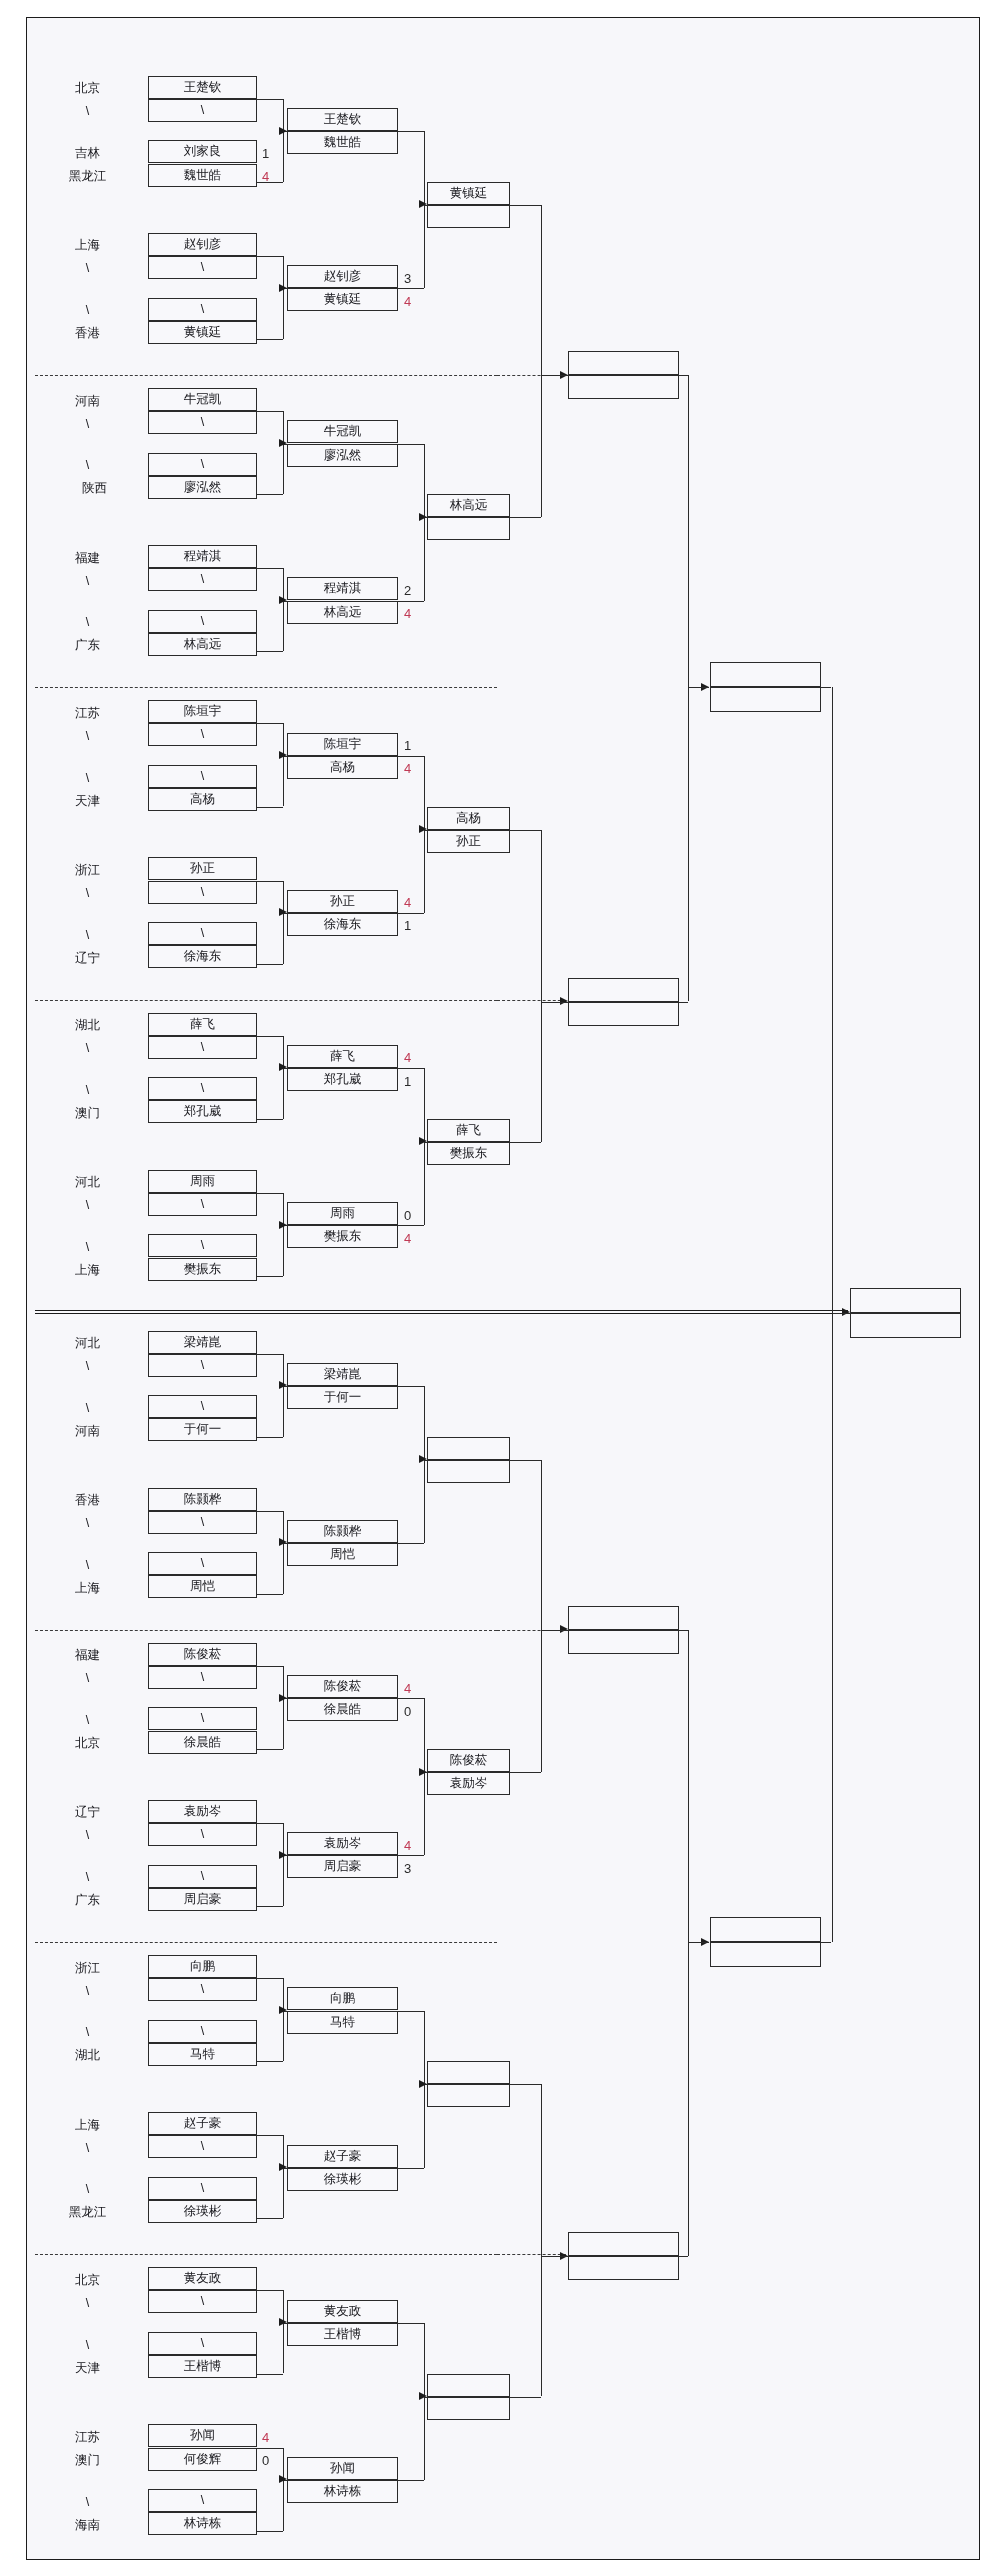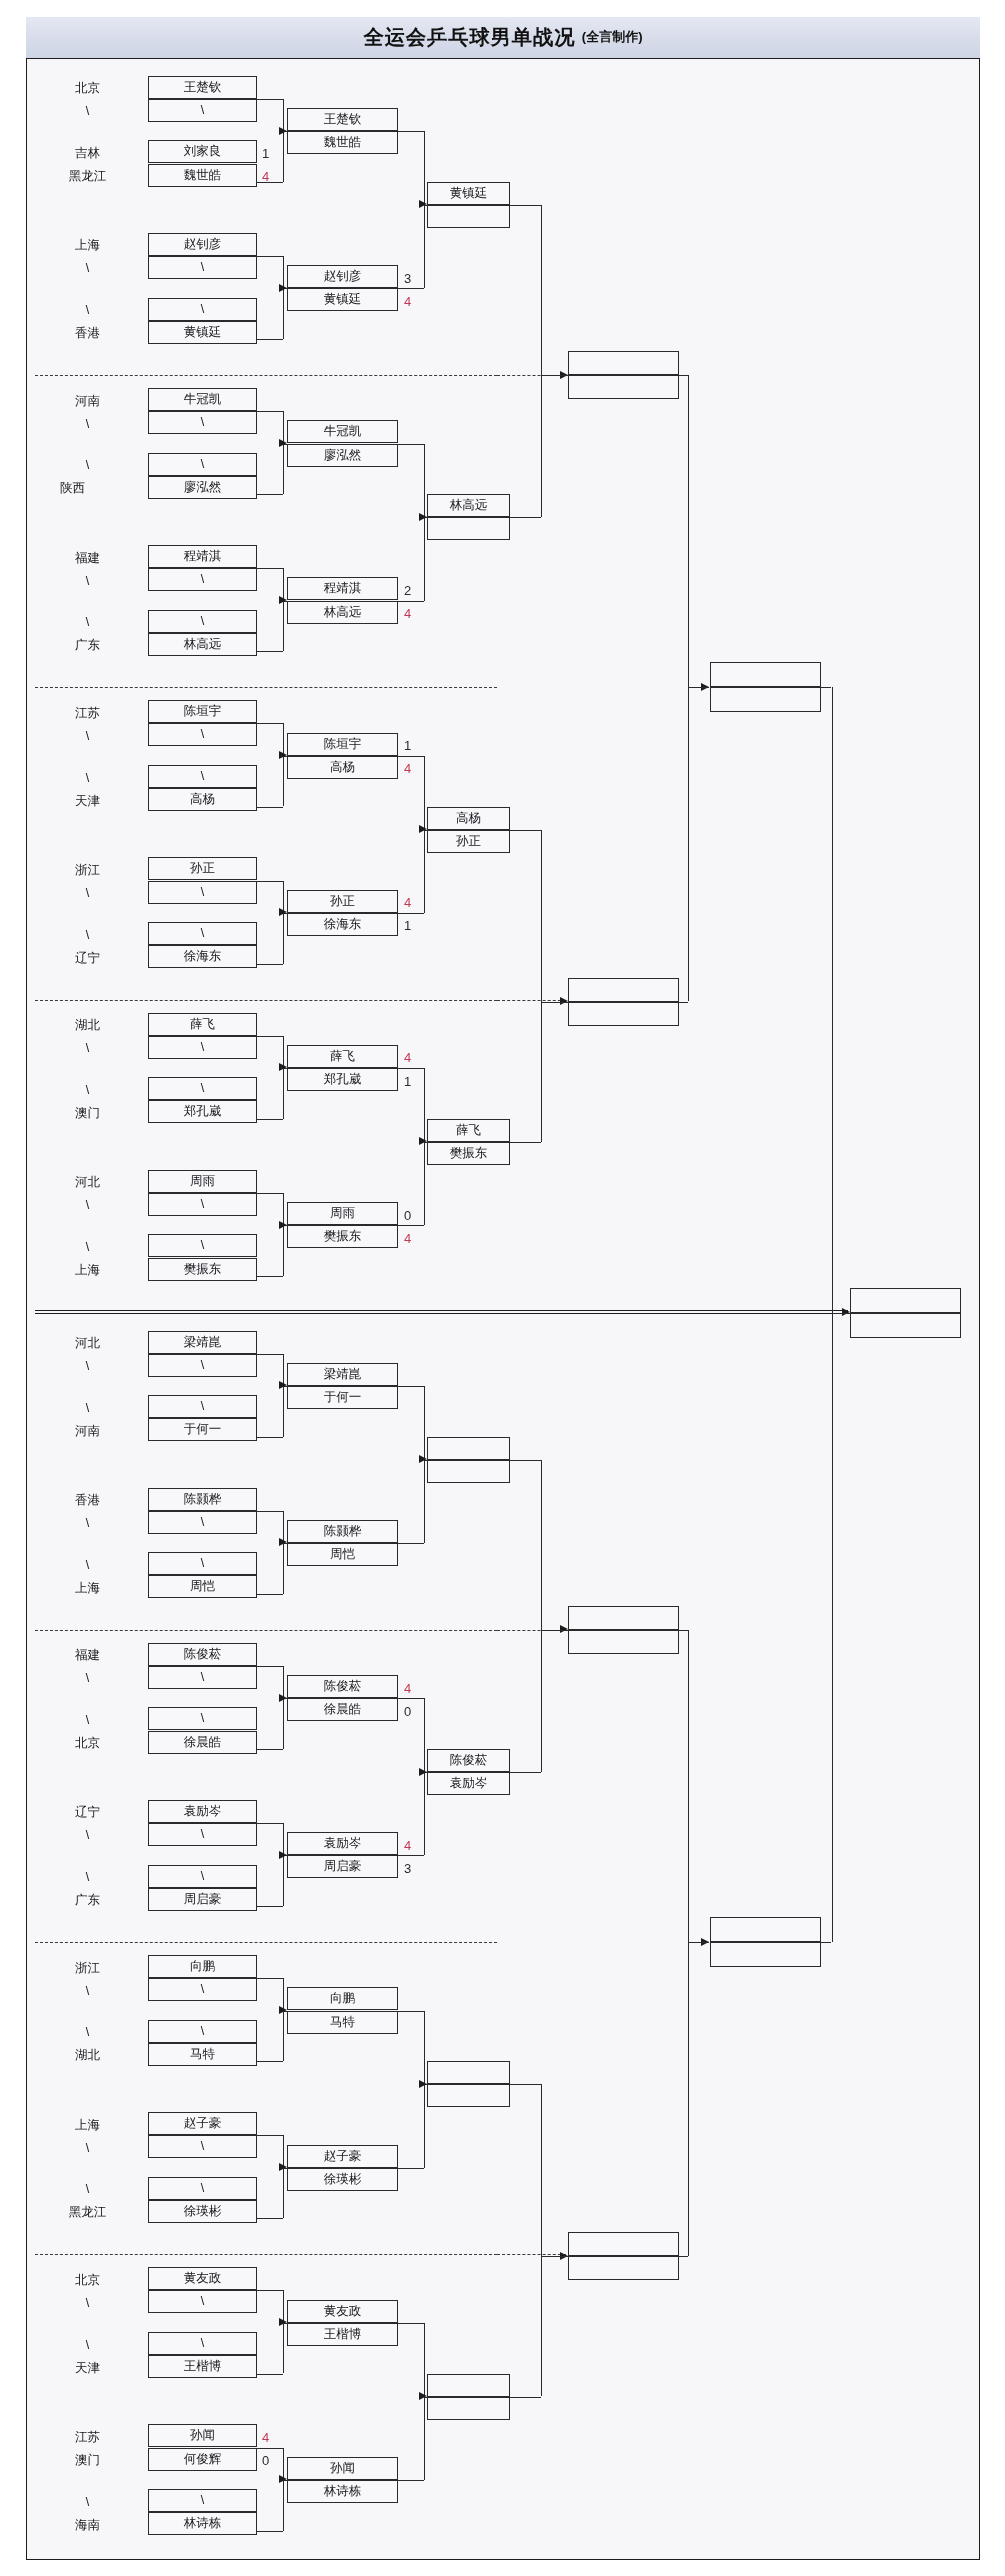--- a/index.html
+++ b/index.html
@@ -99,24 +99,20 @@
     border-bottom: 1.4px solid #1c1c1c;
   }
 </style>
 </head>
 <body>
 
 <div id="page">
 
   <div class="frame"></div>
 
-  <div class="titlebar">
-    <span class="title-main">全运会乒乓球男单战况</span>
-    <span class="title-sub">(全言制作)</span>
-  </div>
 
   <div id="canvas">
       <div class="prov" style="left: 55px; top: 82px; width: 65px;">北京</div>
       <div class="bx" style="left: 148px; top: 76px; width: 109px; height: 23px;">王楚钦</div>
       <div class="prov" style="left: 55px; top: 105px; width: 65px;">\</div>
       <div class="bx" style="left: 148px; top: 99px; width: 109px; height: 23px;">\</div>
       <div class="prov" style="left: 55px; top: 147px; width: 65px;">吉林</div>
       <div class="bx" style="left: 148px; top: 140px; width: 109px; height: 23px;">刘家良</div>
       <div class="score" style="left: 262px; top: 147px;">1</div>
       <div class="prov" style="left: 55px; top: 170px; width: 65px;">黑龙江</div>
@@ -152,21 +148,21 @@
       <div class="ln h" style="left: 424px; top: 205px; width: 2.8px;"></div>
       <div class="bx" style="left: 427px; top: 182px; width: 83px; height: 23px;">黄镇廷</div>
       <div class="bx" style="left: 427px; top: 205px; width: 83px; height: 23px;"></div>
       <div class="arrow" style="left: 419px; top: 200px;"></div>
       <div class="prov" style="left: 55px; top: 395px; width: 65px;">河南</div>
       <div class="bx" style="left: 148px; top: 388px; width: 109px; height: 23px;">牛冠凯</div>
       <div class="prov" style="left: 55px; top: 418px; width: 65px;">\</div>
       <div class="bx" style="left: 148px; top: 411px; width: 109px; height: 23px;">\</div>
       <div class="prov" style="left: 55px; top: 459px; width: 65px;">\</div>
       <div class="bx" style="left: 148px; top: 453px; width: 109px; height: 23px;">\</div>
-      <div class="prov" style="left: 40px; top: 482px; width: 65px;">陕西</div>
+      <div class="prov" style="left: 62px; top: 482px; width: 65px;">陕西</div>
       <div class="bx" style="left: 148px; top: 476px; width: 109px; height: 23px;">廖泓然</div>
       <div class="ln h" style="left: 257px; top: 411px; width: 26px;"></div>
       <div class="ln h" style="left: 257px; top: 494px; width: 26px;"></div>
       <div class="ln v" style="left: 283px; top: 411px; height: 83px;"></div>
       <div class="ln h" style="left: 283px; top: 444px; width: 4.6px;"></div>
       <div class="arrow" style="left: 279px; top: 439px;"></div>
       <div class="prov" style="left: 55px; top: 552px; width: 65px;">福建</div>
       <div class="bx" style="left: 148px; top: 545px; width: 109px; height: 23px;">程靖淇</div>
       <div class="prov" style="left: 55px; top: 575px; width: 65px;">\</div>
       <div class="bx" style="left: 148px; top: 568px; width: 109px; height: 23px;">\</div>

